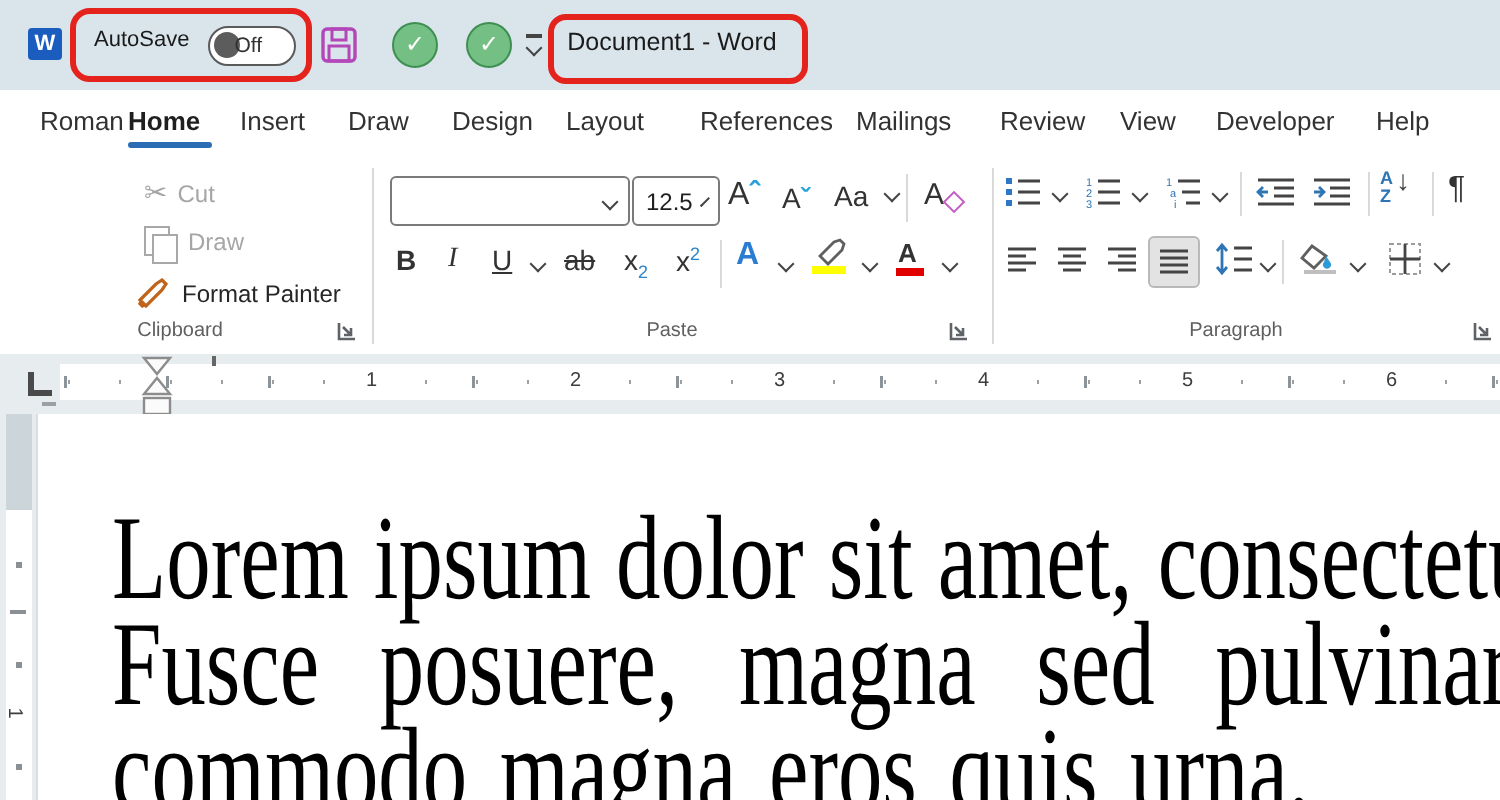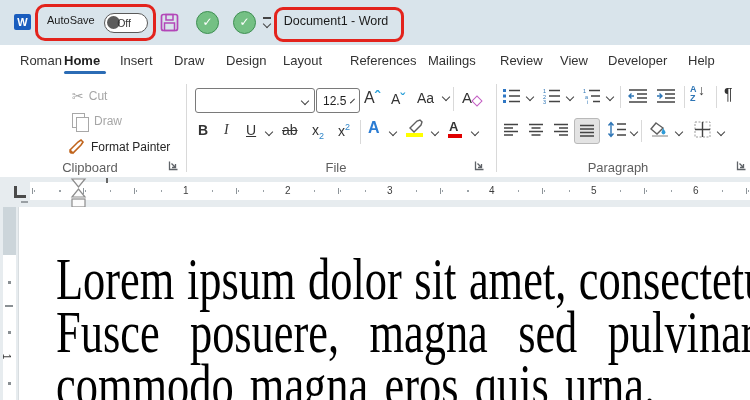--- a/index.html
+++ b/index.html
@@ -29,21 +29,21 @@
 
   
   .tabsrow{left:0;top:45px;width:750px;height:32px;background:#fff;}
   .tab{top:8px;font-size:13px;color:#323232;cursor:default;}
   .tab.active{font-weight:bold;color:#1f1f1f;}
   .home-underline{left:64px;top:26px;width:42px;height:3px;background:#2b6cb5;border-radius:2px;}
 
   
   .ribbon{left:0;top:77px;width:750px;height:100px;background:#fff;border-bottom:1px solid #d6dbde;}
   .vsep{width:1px;background:#d9d9d9;}
-  .group-label{top:83px;font-size:13px;color:#5f5f5f;text-align:center;}
+  .group-label{top:83px;font-size:10px;color:#5f5f5f;text-align:center;}
   .launcher{top:83px;width:11px;height:11px;}
   .btn-label{font-size:12px;color:#262626;}
   .gray{color:#a6a6a6;}
   .chev{display:inline-block;width:5px;height:5px;border-right:1.4px solid #444;
         border-bottom:1.4px solid #444;transform:rotate(45deg);}
   .chev.abs{position:absolute;}
 
   .combo{background:#fff;border:1px solid #7a7a7a;border-radius:3px;height:23px;
          font-size:12px;color:#1f1f1f;display:flex;align-items:center;padding:0 6px;gap:6px;}
   .combo .chev{margin-left:auto;}
@@ -216,21 +216,21 @@
       </svg>
       <div class="colorbar" style="left:0;top:14px;width:17px;background:#ffff00"></div>
     </div>
     <span class="chev abs" style="left:432px;top:52px"></span>
     <div class="abs fbtn" style="left:449px;top:42px;font-weight:bold;font-size:13px">
       <span>A</span>
       <div class="colorbar" style="left:-1px;top:15px;width:14px;background:#e00000"></div>
     </div>
     <span class="chev abs" style="left:472px;top:52px"></span>
 
-    <span class="abs group-label" style="left:186px;width:300px">File</span>
+    <span class="abs group-label" style="left:186px;width:300px">Paste</span>
     <svg class="abs launcher" style="left:474px" viewBox="0 0 11 11">
       <path d="M1.5,1.5 V9.5 H9.5" fill="none" stroke="#5f6368" stroke-width="1.3"></path>
       <path d="M3.5,3.5 L7.5,7.5 M7.5,4 V7.5 H4" fill="none" stroke="#5f6368" stroke-width="1.3"></path>
     </svg>
 
     <svg class="abs" style="left:502px;top:11px" width="19" height="16" viewBox="0 0 19 16">
       <rect x="1" y="1" width="3" height="3" fill="#2f77c4"></rect>
         <rect x="1" y="6.5" width="3" height="3" fill="#2f77c4"></rect>
         <rect x="1" y="12" width="3" height="3" fill="#2f77c4"></rect>
       <path d="M7,2.5 H18 M7,8 H18 M7,13.5 H18" stroke="#444" stroke-width="1.5"></path>

